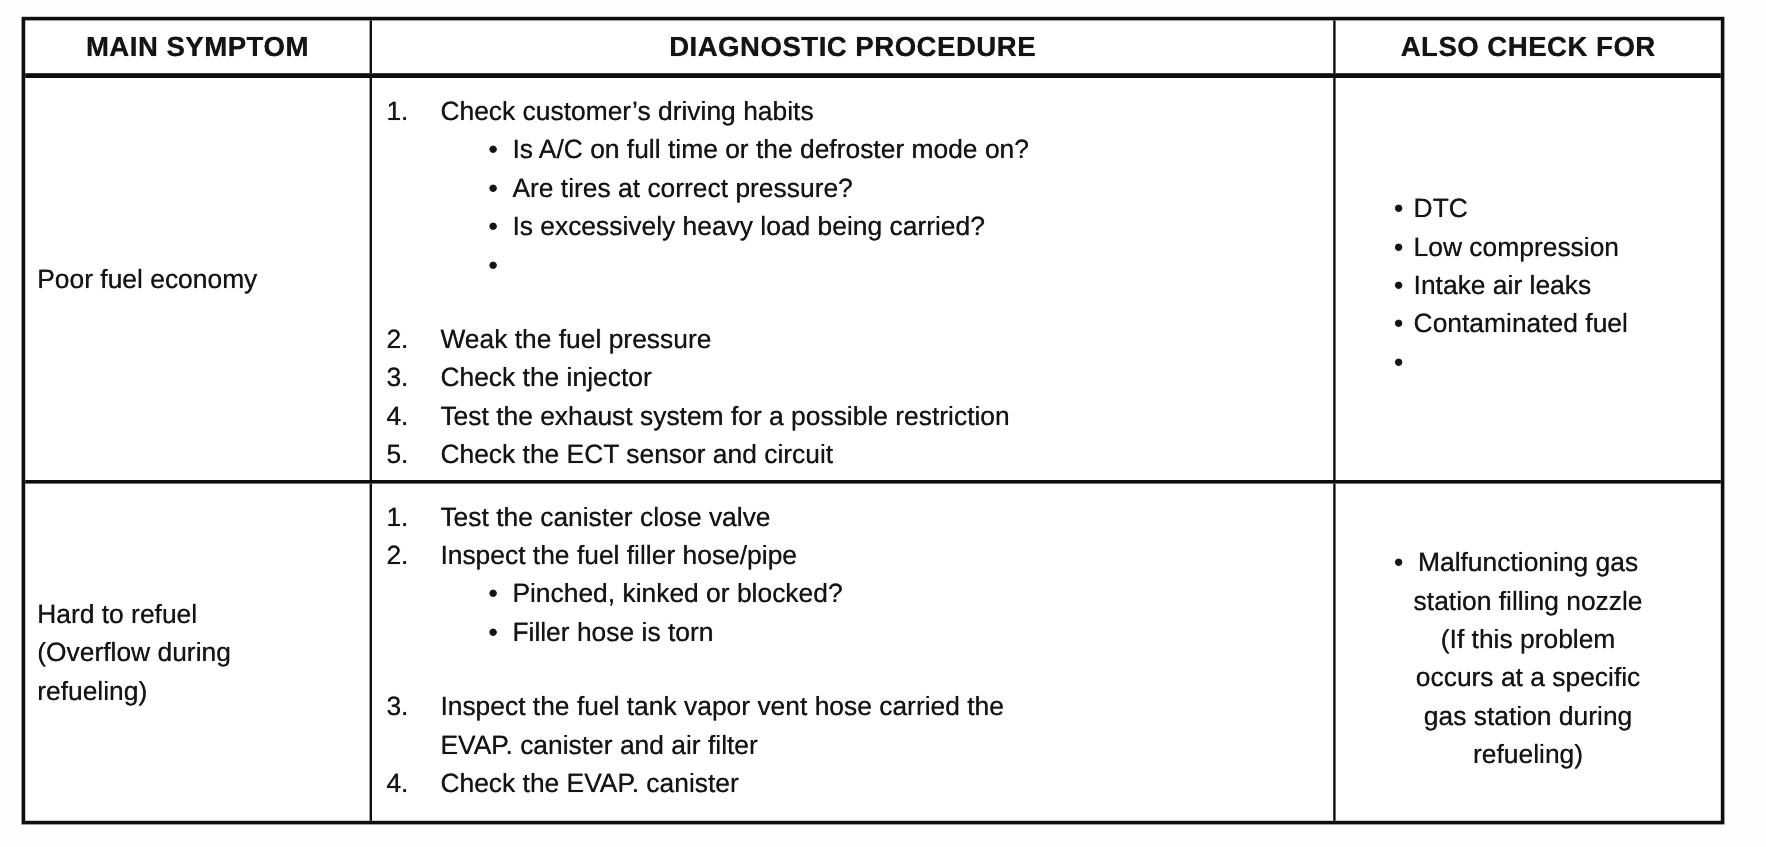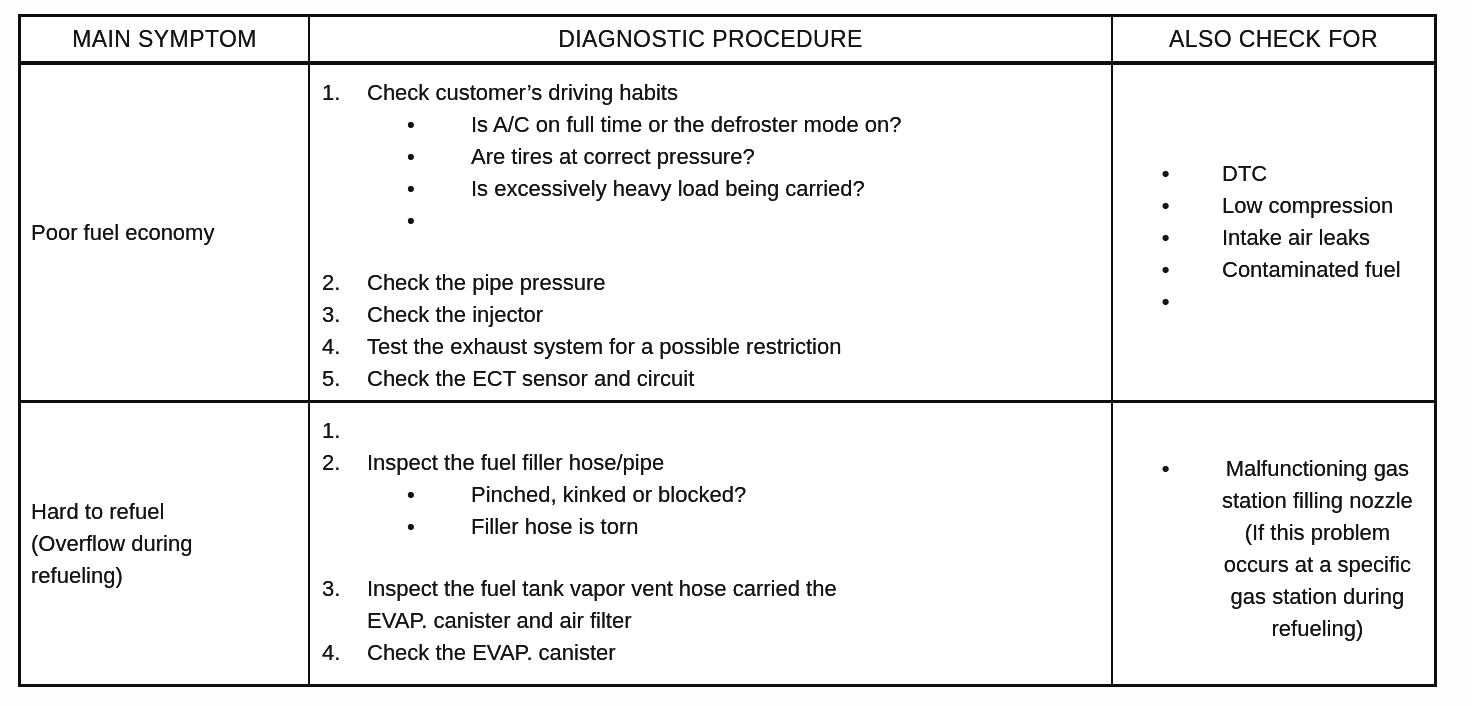--- a/index.html
+++ b/index.html
@@ -39,21 +39,21 @@
   .thead {
     display: flex;
     height: 48px;
     border-bottom: 4px solid #0e0e0e;
     flex: 0 0 auto;
   }
   .th {
     display: flex;
     align-items: center;
     justify-content: center;
-    font-weight: normal;
+    font-weight: bold;
     font-size: 23px;
     letter-spacing: 0.4px;
     white-space: nowrap;
   }
   .col-symptom   { width: 287px; flex: 0 0 287px; }
   .col-procedure { width: 805px; flex: 0 0 805px;
                    border-left: 2px solid #0e0e0e;
                    border-right: 2px solid #0e0e0e; }
   .col-also      { flex: 1 1 auto; text-align: center; }
 
@@ -102,21 +102,20 @@
   }
   .td.procedure .bullet-row {
     display: flex;
     margin-left: 85px;
   }
   .td.procedure .bullet-row .marker {
     flex: 0 0 20px;
   }
   .btext {
     white-space: pre-line;
-    margin-left: 44px;
   }
   .td.also {
     display: flex;
     flex-direction: column;
     justify-content: center;
     padding: 10px 6px 0 0;
   }
   .also-list .bullet-row {
     display: flex;
     padding-left: 40px;
@@ -158,21 +157,21 @@
             </div>
             <div class="bullet-row">
               <span class="marker">•</span>
               <span class="btext">Is excessively heavy load being carried?</span>
             </div>
             <div class="bullet-row">
               <span class="marker">•</span>
             </div>
             <div class="proc-item gap">
               <span class="num">2.</span>
-              <span class="ptext">Check the pipe pressure</span>
+              <span class="ptext">Weak the fuel pressure</span>
             </div>
             <div class="proc-item">
               <span class="num">3.</span>
               <span class="ptext">Check the injector</span>
             </div>
             <div class="proc-item">
               <span class="num">4.</span>
               <span class="ptext">Test the exhaust system for a possible restriction</span>
             </div>
             <div class="proc-item">
@@ -206,20 +205,21 @@
         </div>
         <div class="tr row-1">
           <div class="td symptom col-symptom">
             <div class="symptom-text">Hard to refuel
 (Overflow during
 refueling)</div>
           </div>
           <div class="td procedure col-procedure">
             <div class="proc-item">
               <span class="num">1.</span>
+              <span class="ptext">Test the canister close valve</span>
             </div>
             <div class="proc-item">
               <span class="num">2.</span>
               <span class="ptext">Inspect the fuel filler hose/pipe</span>
             </div>
             <div class="bullet-row">
               <span class="marker">•</span>
               <span class="btext">Pinched, kinked or blocked?</span>
             </div>
             <div class="bullet-row">

